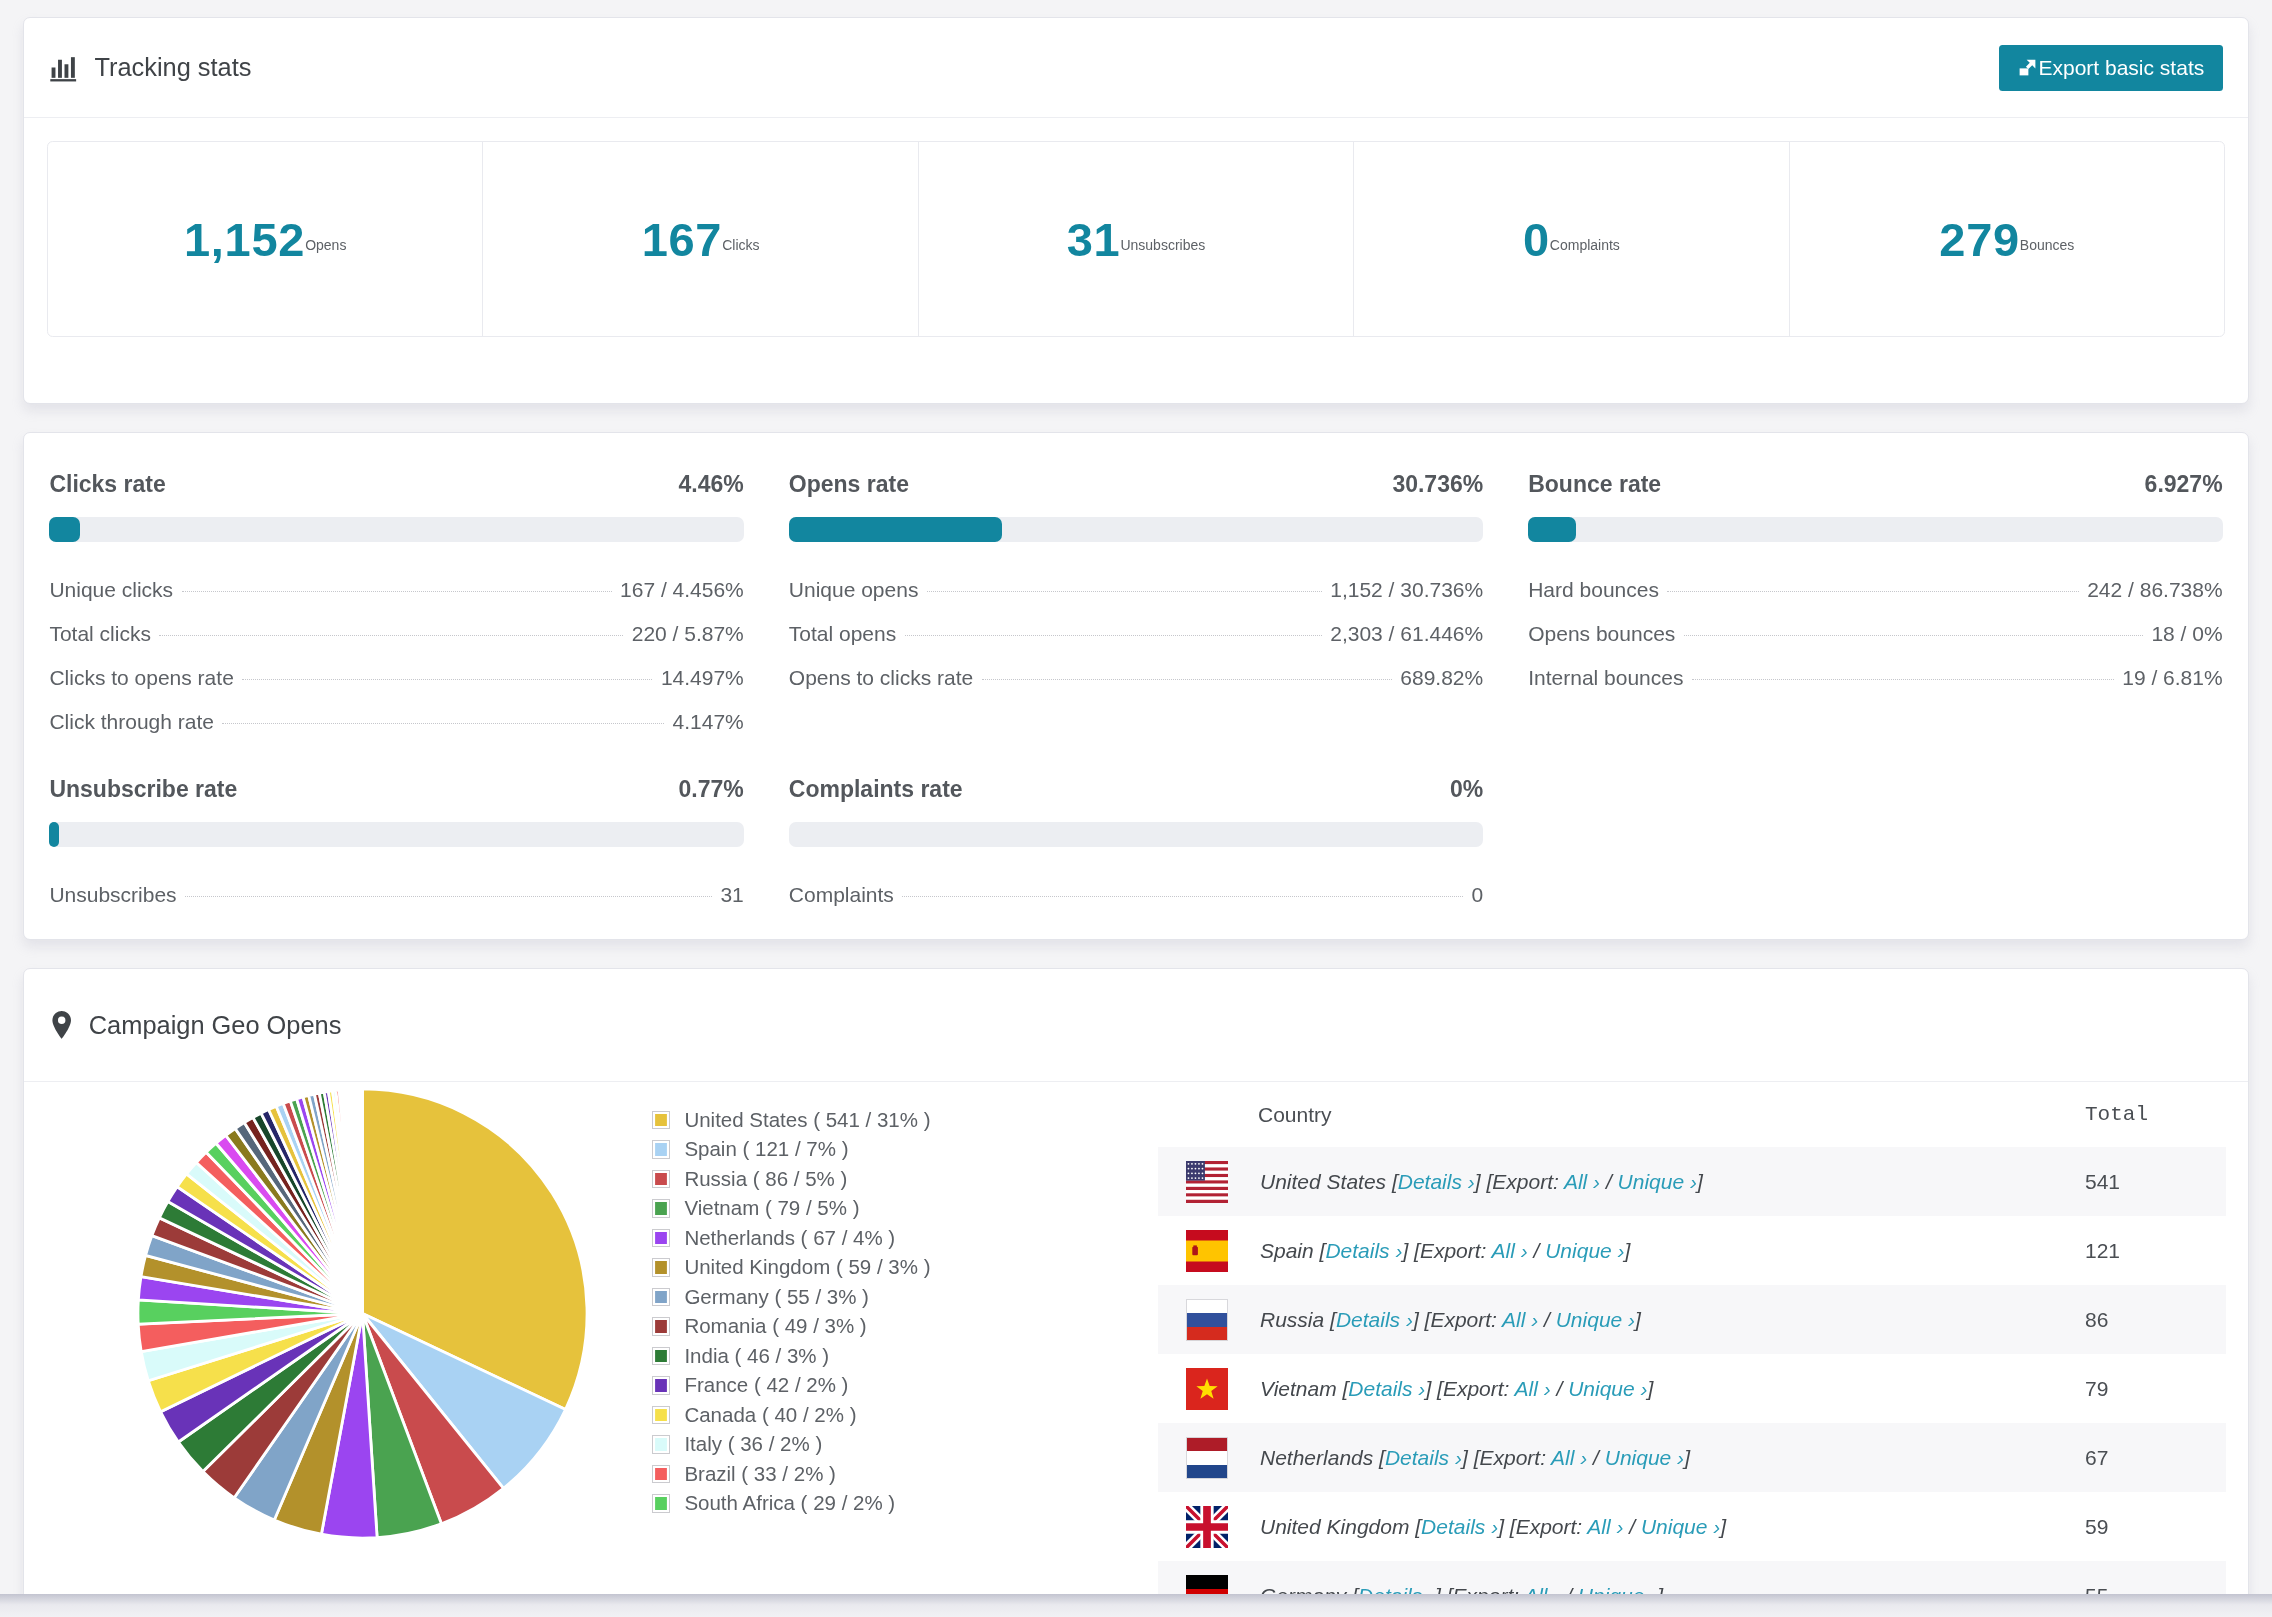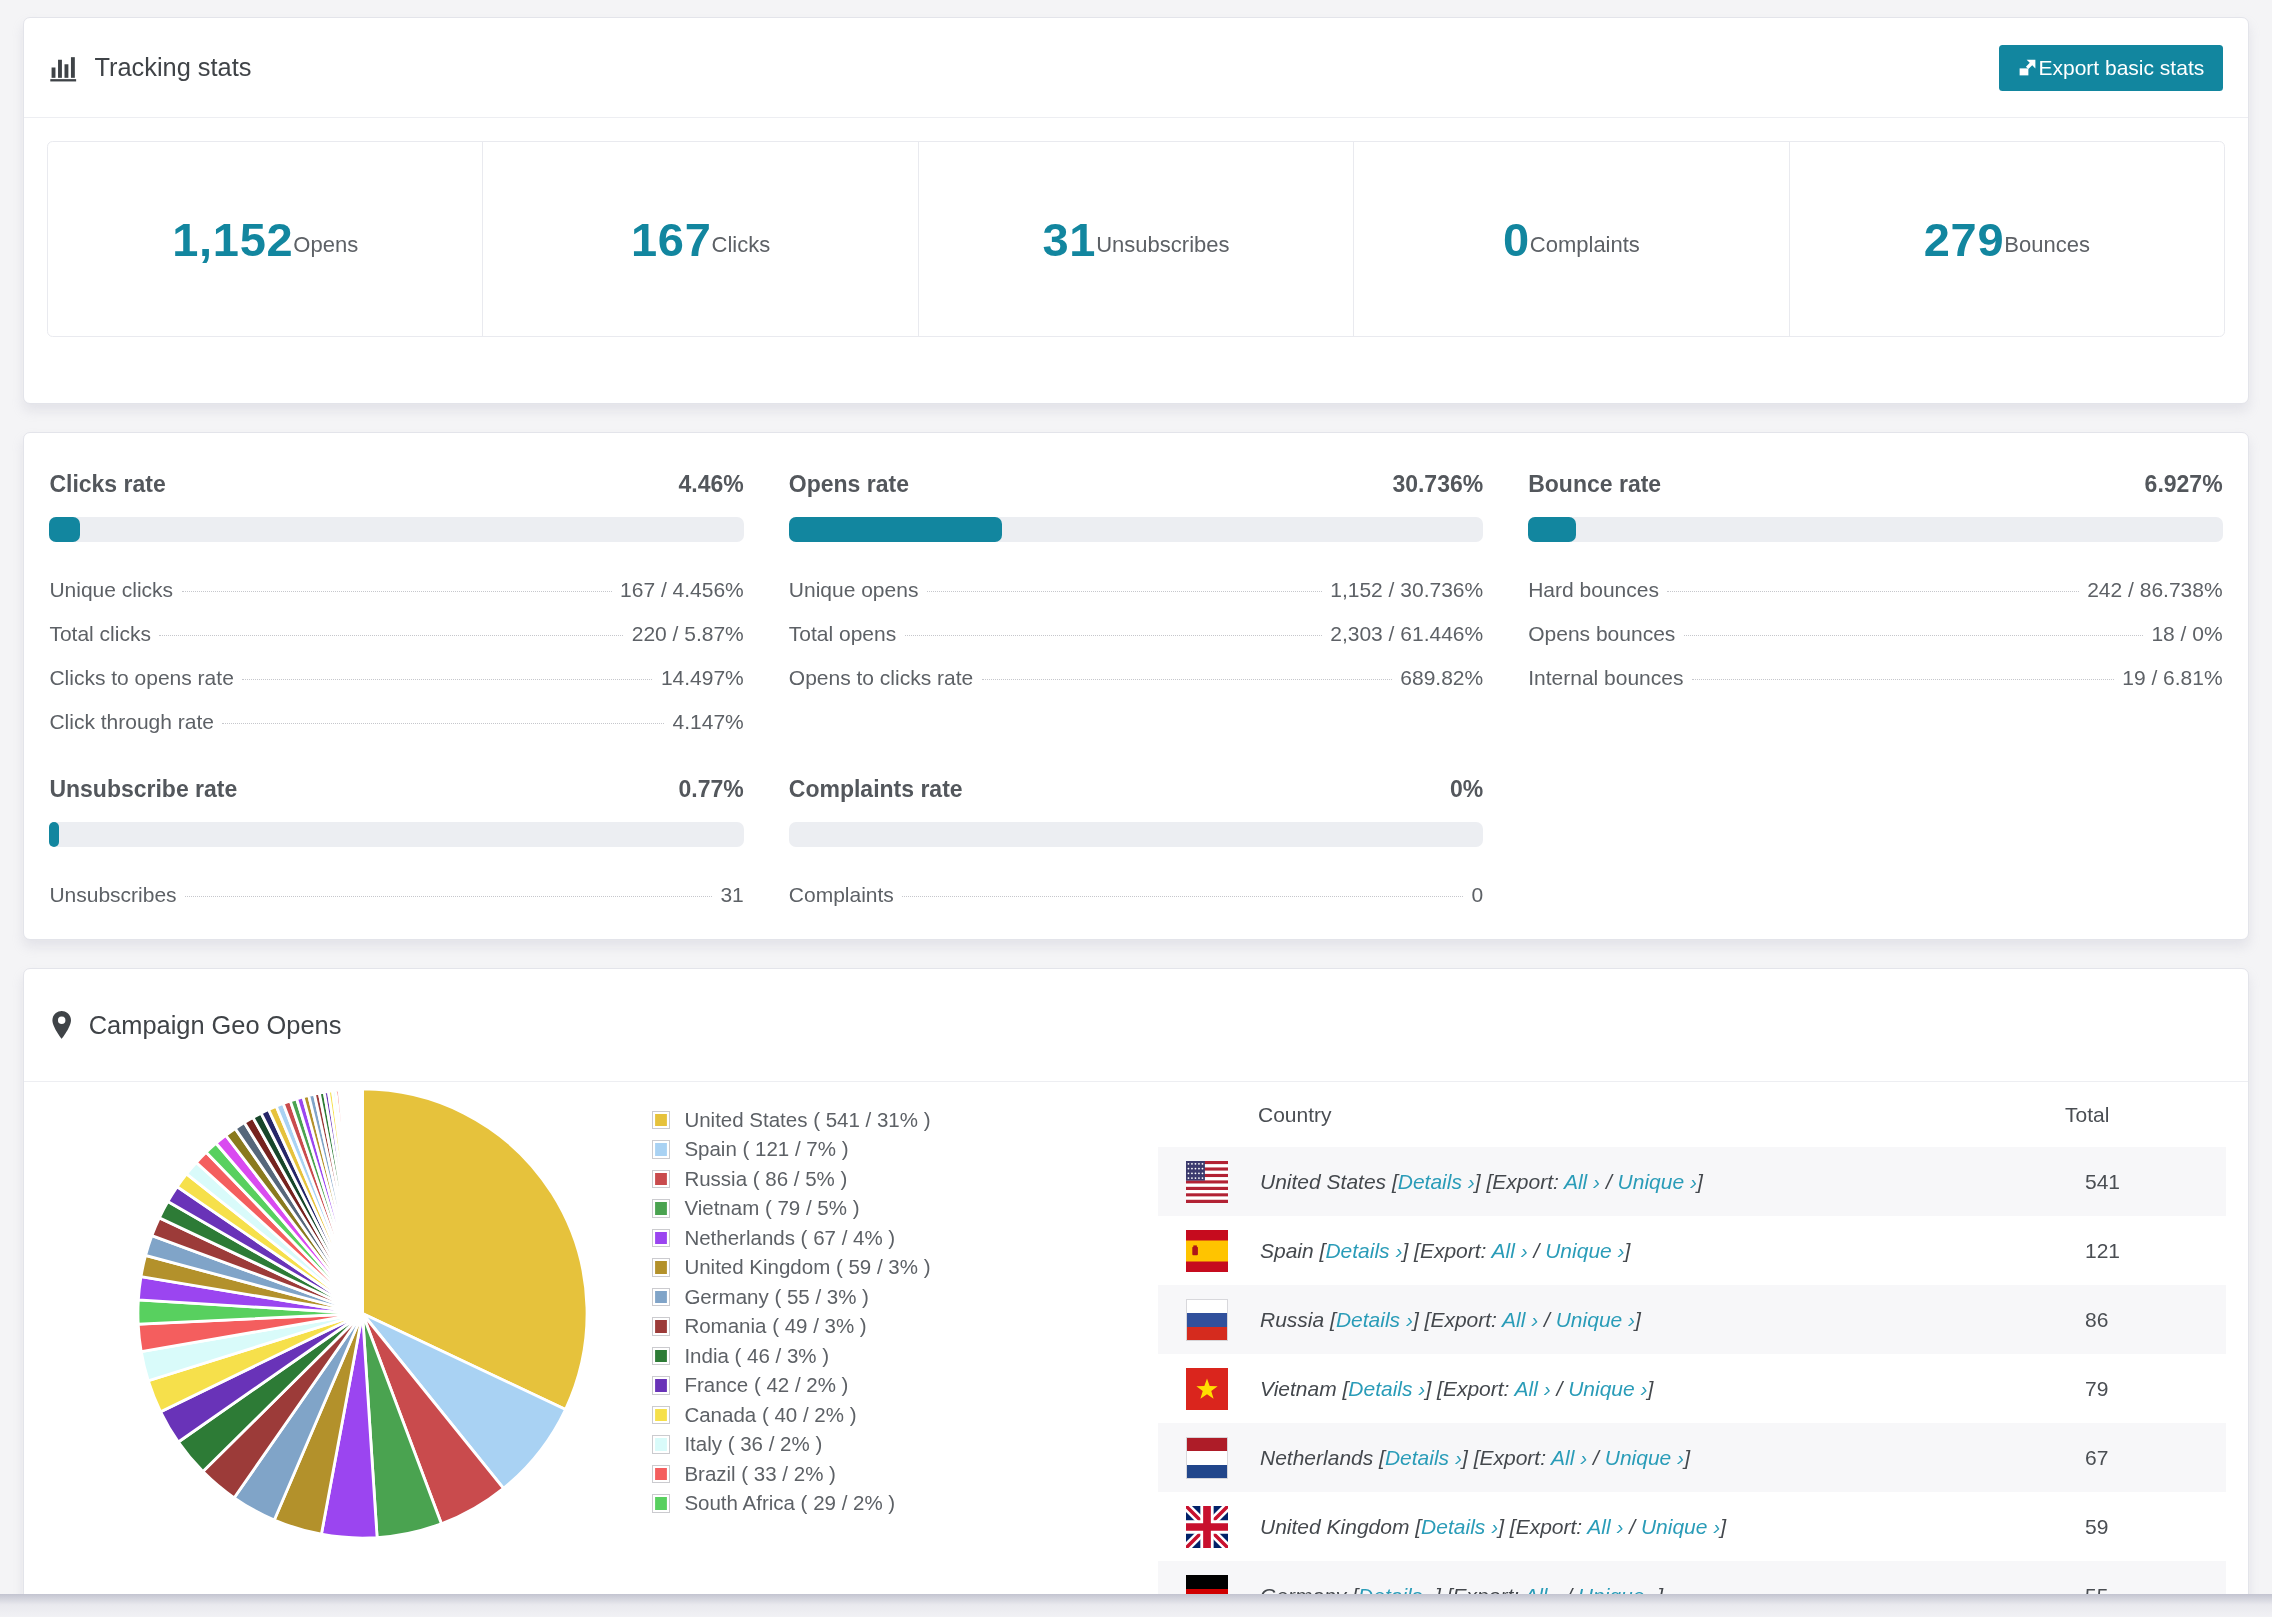--- a/index.html
+++ b/index.html
@@ -58,21 +58,21 @@
     display:flex;
     background:#fff;
   }
   .stat-cell{
     flex:1;
     display:flex;flex-direction:row;align-items:center;justify-content:center;
     border-right:1.4px solid #e9eaef;
   }
   .stat-cell:last-child{border-right:none;}
   .stat-value{font-size:47px;font-weight:700;color:var(--accent);letter-spacing:0.7px;}
-  .stat-label{font-size:22px;color:var(--gray);margin-top:12px;}
+  .stat-label{font-size:14px;color:var(--gray);margin-top:12px;}
   
   .rates-grid{
     display:grid;
     grid-template-columns:1fr 1fr 1fr;
     column-gap:45px;row-gap:32px;
     padding:38px 25.4px 0;
   }
   .rate-head{display:flex;justify-content:space-between;align-items:baseline;}
   .rate-title,.rate-value{font-size:23px;font-weight:700;color:#53575c;}
   .bar-track{
@@ -94,21 +94,21 @@
     width:18.4px;height:18.4px;flex:0 0 18.4px;
     border:0.7px solid #cbcbcf;
     box-shadow:inset 0 0 0 2.1px #fff;
     margin-right:14px;
   }
   .legend-text{font-size:20.5px;color:var(--gray);white-space:nowrap;}
   .geo-table{position:absolute;left:1134px;top:0;width:1068px;}
   .geo-thead{position:relative;height:65px;display:flex;align-items:center;}
   .geo-th{font-size:21px;color:#4a4e53;}
   .th-country{margin-left:100px;}
-  .th-total{position:absolute;left:907px;}
+  .th-total{position:absolute;left:927px;font-family:Liberation Mono, monospace;}
   .geo-row{position:relative;height:69px;display:flex;align-items:center;padding-left:28px;}
   .geo-row.alt{background:#f7f7f9;}
   .flag{width:42px;height:42px;flex:0 0 42px;margin-right:32px;display:flex;}
   .row-text{font-size:21px;color:#44484d;white-space:nowrap;font-style:italic;}
   .lnk{color:var(--link);text-decoration:none;cursor:pointer;}
   .row-total{position:absolute;left:927px;font-size:21px;color:#4a4e53;}
   .pie-slice{stroke:#fff;stroke-width:4;}
   
   .bottom-bar{
     position:absolute;left:0;top:1594px;width:2273px;height:24px;

